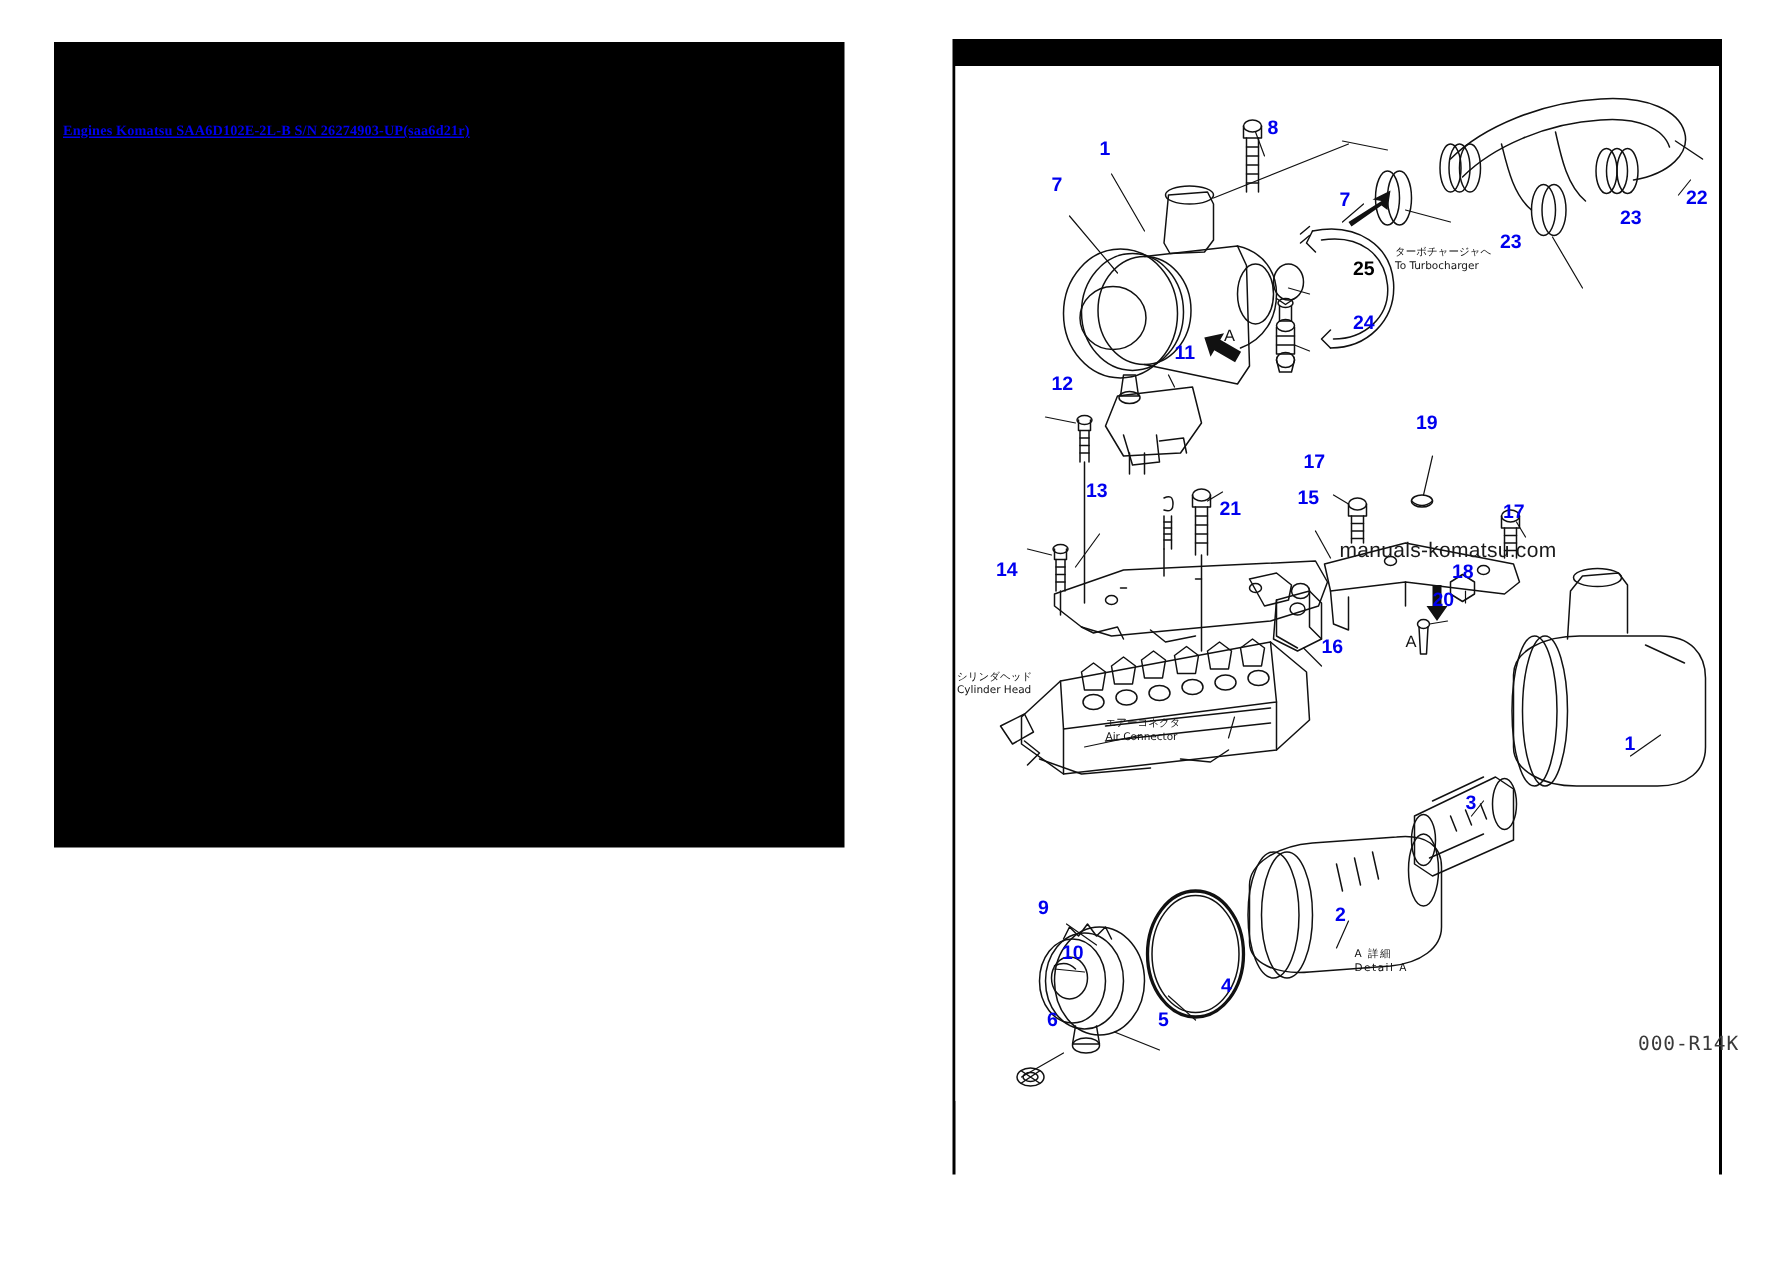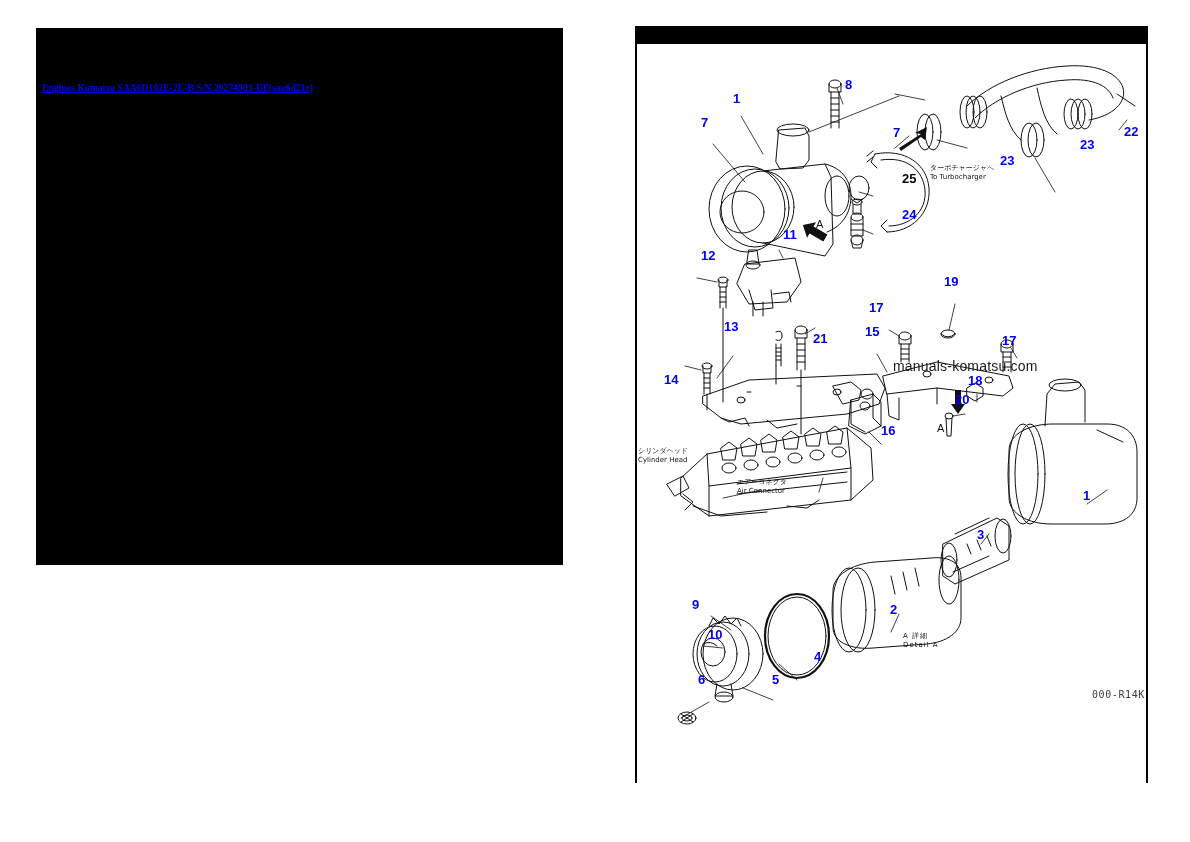--- a/index.html
+++ b/index.html
@@ -30,21 +30,21 @@
   .callout{position:absolute;color:#0000EE;font-family:"Liberation Sans",sans-serif;
            font-weight:bold;font-size:13px;line-height:1;}
   .jp-label{position:absolute;color:#111;font-family:"DejaVu Sans",sans-serif;
             font-size:7px;line-height:1.25;white-space:pre;}
   .arrow-letter{position:absolute;color:#111;
                 font-family:"Liberation Sans",sans-serif;font-size:11px;}
   #watermark{position:absolute;left:893px;top:358px;color:#1a1a1a;
              font-family:"Liberation Sans",sans-serif;font-size:14px;
              letter-spacing:.2px;white-space:nowrap;}
   #sheet-code{position:absolute;left:1092px;top:689px;color:#3a3a3a;
-              font-family:"DejaVu Sans Mono",monospace;font-size:10px;
+              font-family:"DejaVu Sans Mono",monospace;font-size:13px;
               letter-spacing:.6px;white-space:nowrap;}
 </style>
 </head>
 <body>
 
 <div id="left-panel"></div>
 <a id="doc-title-link" href="#">Engines Komatsu SAA6D102E-2L-B S/N 26274903-UP(saa6d21r)</a>
 
 <div id="right-panel">
   <div id="border-left"></div>

